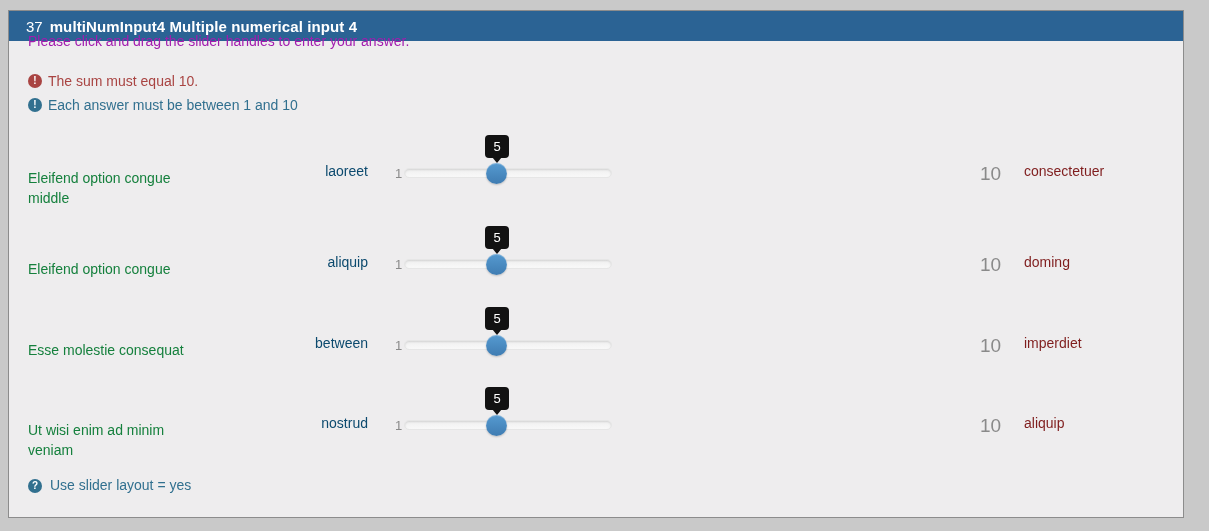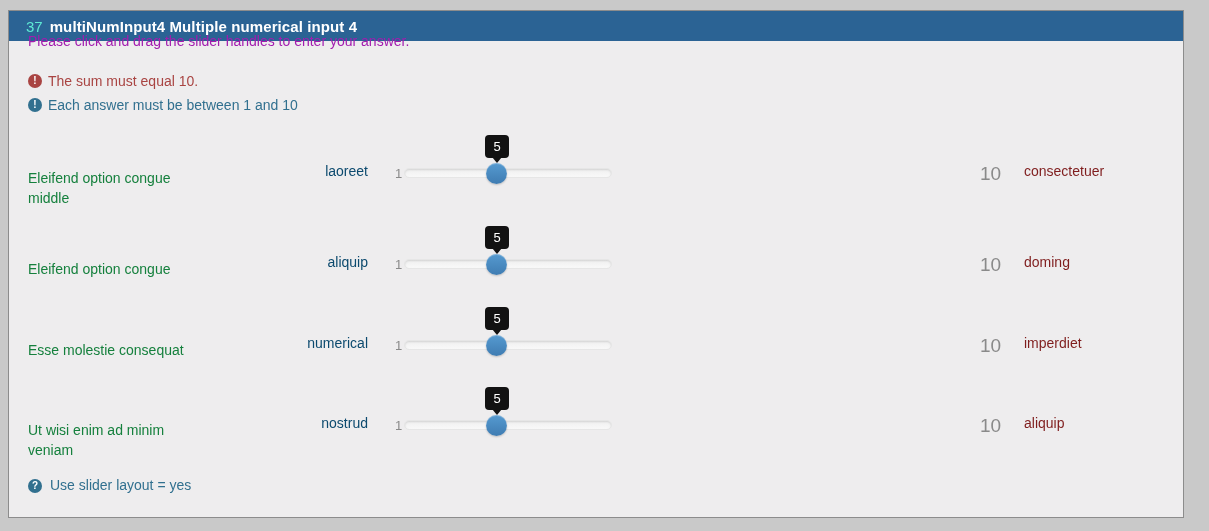--- a/index.html
+++ b/index.html
@@ -12,21 +12,21 @@
   .panel{
     position:absolute;left:8px;top:10px;width:1176px;height:508px;
     background:#eeedee;border:1px solid #8c8c8c;box-sizing:border-box;
   }
   .panel-header{
     position:absolute;left:0;top:0;right:0;height:30px;
     background:#2b6394;color:#fff;
     display:flex;align-items:center;padding-left:17px;box-sizing:border-box;
     font-size:15px;
   }
-  .q-number{color:#5eead4;margin-right:7px;font-weight:400;}
+  .q-number{color:#ffffff;margin-right:7px;font-weight:400;}
   .q-title{font-weight:700;letter-spacing:.1px;}
   .line{position:absolute;left:19px;font-size:14px;line-height:16px;white-space:nowrap;}
   .instruction{top:22px;color:#a21caf;}
   .tip{display:flex;align-items:center;gap:6px;}
   .tip-danger{top:62px;color:#a94442;}
   .tip-info{top:86px;color:#31708f;}
   .circle-icon{
     display:inline-flex;width:14px;height:14px;border-radius:50%;
     align-items:center;justify-content:center;
     color:#fff;font-size:10px;font-weight:700;flex:0 0 auto;
@@ -131,21 +131,21 @@
     </div>
     <div class="max-label">10</div>
     <div class="right-label">doming</div>
   </div>
 
   <div class="slider-row row3">
     <div class="q-label">
       <div>Esse molestie consequat</div>
       <div></div>
     </div>
-    <div class="sub-label">numerical</div>
+    <div class="sub-label">between</div>
     <div class="min-label">1</div>
     <div class="track"></div>
     <div class="handle"></div>
     <div class="tooltip">
       <span>5</span>
       <span class="arrow"></span>
     </div>
     <div class="max-label">10</div>
     <div class="right-label">imperdiet</div>
   </div>

